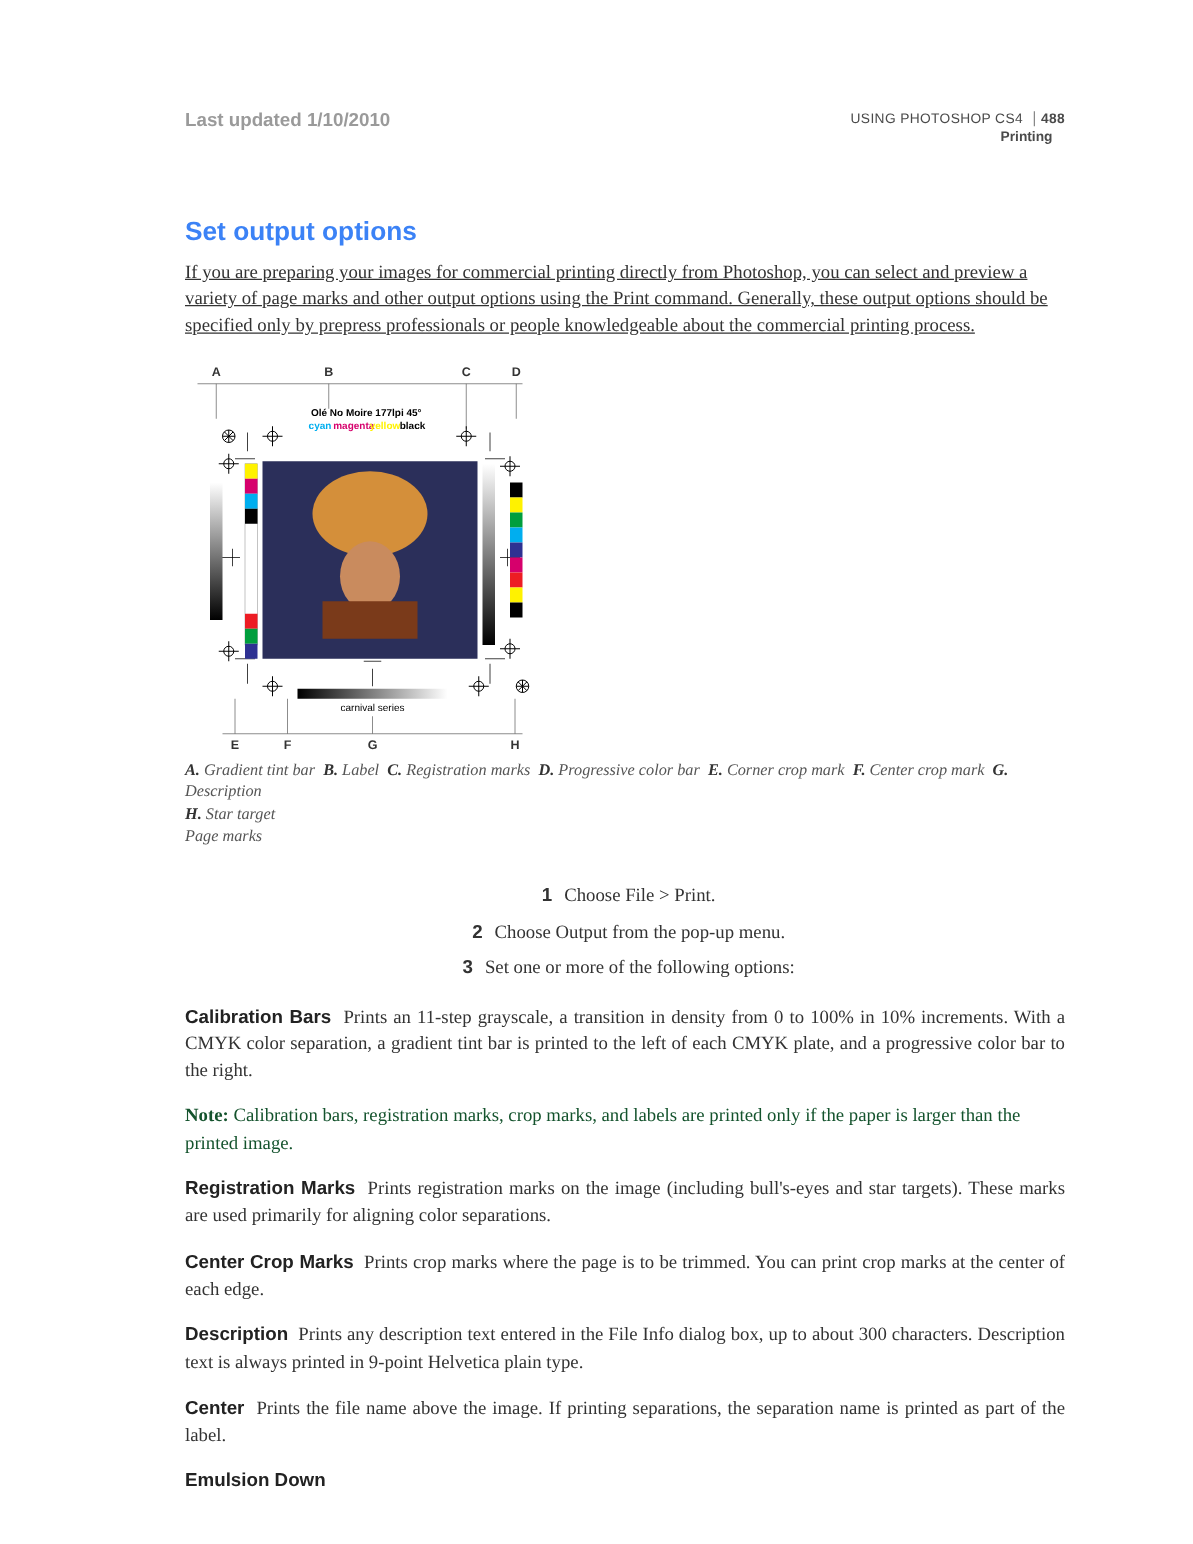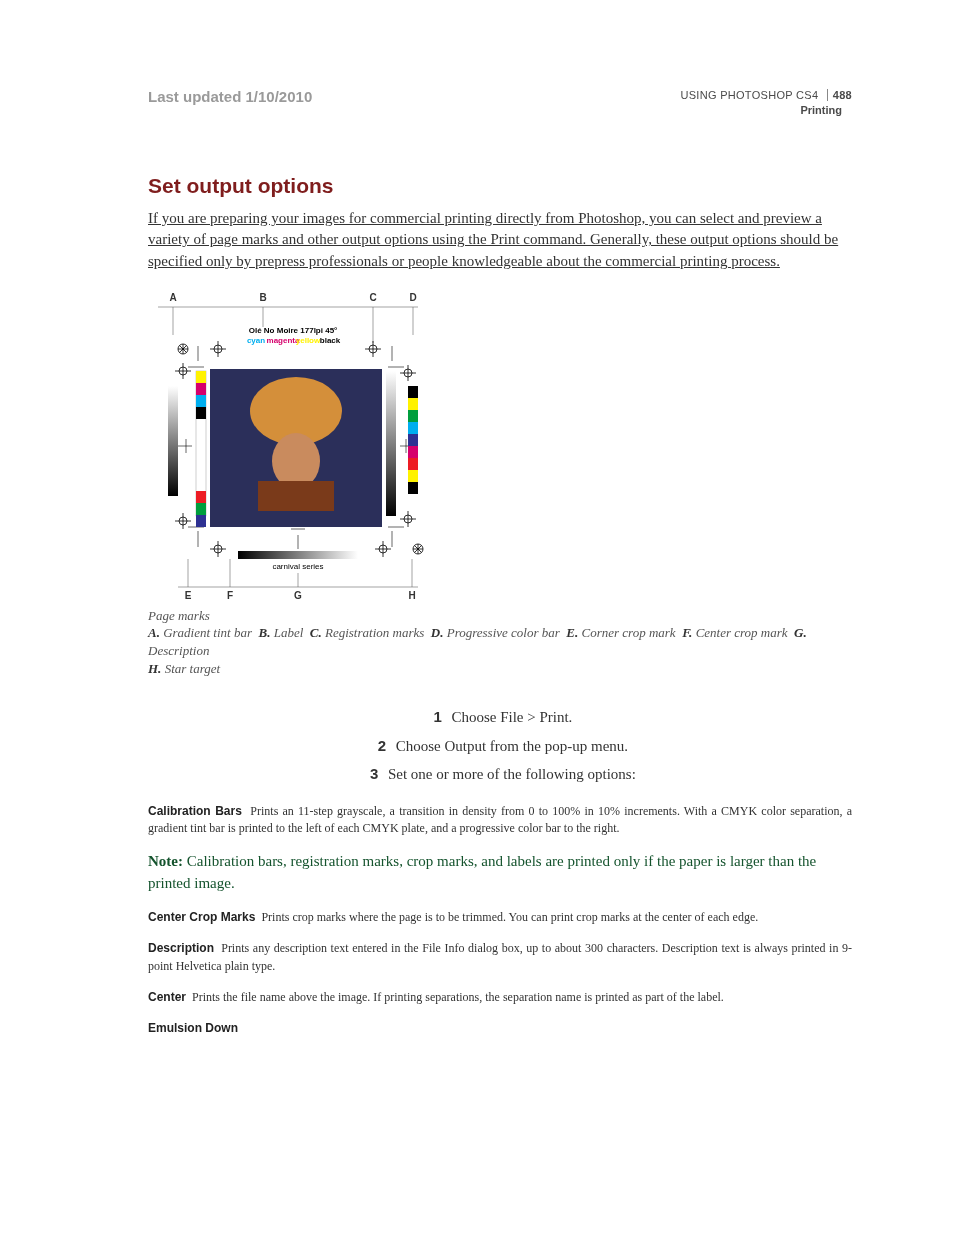--- a/index.html
+++ b/index.html
@@ -44,21 +44,21 @@
     margin-left: 5px;
   }
   .header-right .section {
     font-weight: 700;
     padding-right: 10px;
   }
   h2.section-title {
     font-family: "Myriad Pro", Arial, sans-serif;
     font-weight: 700;
     font-size: 21px;
-    color: #7f1d1d;
+    color: #3b82f6;
     margin: 0 0 10px 0;
   }
   p.intro {
     font-size: 15px;
     line-height: 1.45;
     margin: 0 0 18px 0;
     color: #333;
     text-decoration: underline;
   }
   .figure {
@@ -85,21 +85,21 @@
     color: #333;
     text-align: center;
   }
   ol.steps li .num {
     font-family: "Myriad Pro", Arial, sans-serif;
     font-weight: 700;
     display: inline-block;
     width: 20px;
   }
   .option-block {
-    font-size: 12px;
+    font-size: 15px;
     line-height: 1.45;
     margin: 0 0 14px 0;
     color: #333;
     text-align: justify;
   }
   .option-block .term {
     font-family: "Myriad Pro", Arial, sans-serif;
     font-weight: 700;
     color: #222;
   }
@@ -286,55 +286,58 @@
       <g font-family="Arial" font-size="10" font-weight="700" fill="#333" text-anchor="middle">
         <text x="40" y="308">E</text>
         <text x="82" y="308">F</text>
         <text x="150" y="308">G</text>
         <text x="264" y="308">H</text>
       </g>
     </svg>
   </div>
 
   <div class="caption">
-    <div>Page marks</div>
     <div>
       <span class="b">A.</span>
       <span>Gradient tint bar</span>&nbsp;
       <span class="b">B.</span>
       <span>Label</span>&nbsp;
       <span class="b">C.</span>
       <span>Registration marks</span>&nbsp;
       <span class="b">D.</span>
       <span>Progressive color bar</span>&nbsp;
       <span class="b">E.</span>
       <span>Corner crop mark</span>&nbsp;
       <span class="b">F.</span>
       <span>Center crop mark</span>&nbsp;
       <span class="b">G.</span>
       <span>Description</span><br>
       <span class="b">H.</span>
       <span>Star target</span>
     </div>
+    <div>Page marks</div>
   </div>
 
   <ol class="steps">
     <li><span class="num">1</span> <span>Choose File &gt; Print.</span></li>
     <li><span class="num">2</span> <span>Choose Output from the pop-up menu.</span></li>
     <li><span class="num">3</span> <span>Set one or more of the following options:</span></li>
   </ol>
 
   <p class="option-block">
     <span class="term">Calibration Bars</span>&nbsp;&nbsp;<span>Prints an 11-step grayscale, a transition in density from 0 to 100% in 10% increments. With a CMYK color separation, a gradient tint bar is printed to the left of each CMYK plate, and a progressive color bar to the right.</span>
   </p>
 
   <p class="note">
     <span class="nlabel">Note:</span> <span>Calibration bars, registration marks, crop marks, and labels are printed only if the paper is larger than the printed image.</span>
   </p>
 
+  <p class="option-block">
+    <span class="term">Registration Marks</span>&nbsp;&nbsp;<span>Prints registration marks on the image (including bull's-eyes and star targets). These marks are used primarily for aligning color separations.</span>
+  </p>
 
 
   <p class="option-block">
     <span class="term">Center Crop Marks</span>&nbsp;&nbsp;<span>Prints crop marks where the page is to be trimmed. You can print crop marks at the center of each edge.</span>
   </p>
 
   <p class="option-block">
     <span class="term">Description</span>&nbsp;&nbsp;<span>Prints any description text entered in the File Info dialog box, up to about 300 characters. Description text is always printed in 9-point Helvetica plain type.</span>
   </p>
 

